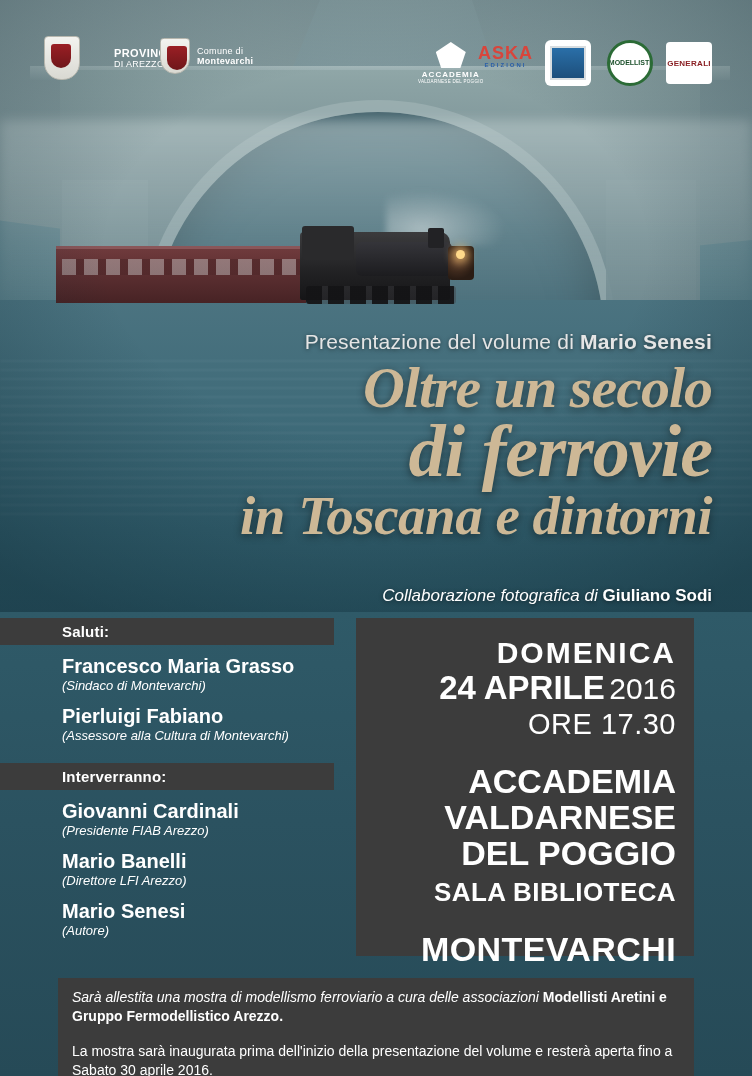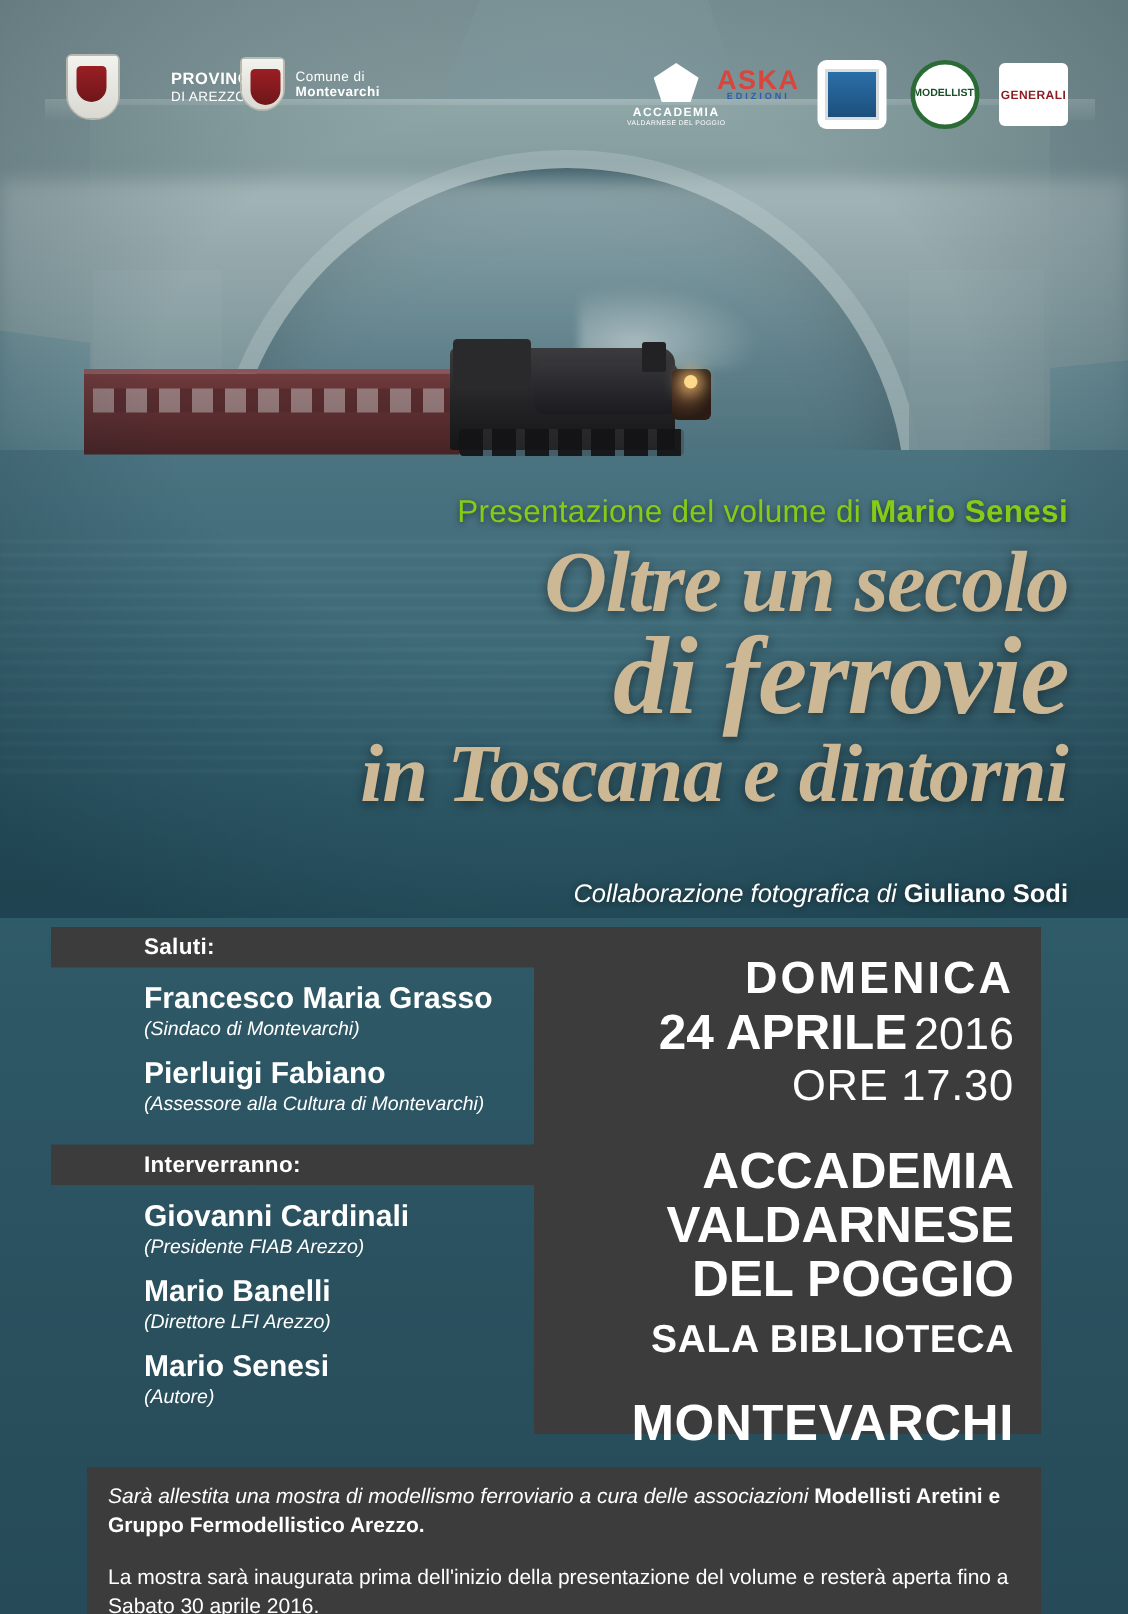--- a/index.html
+++ b/index.html
@@ -293,21 +293,21 @@
   }
   .accademia-logo .t1 { font-size: 8px; font-weight: 700; letter-spacing: 1px; }
   .accademia-logo .t2 { font-size: 4.5px; letter-spacing: .3px; }
 
   
   .presentazione {
     position: absolute;
     left: 0; top: 330px;
     width: 712px;
     text-align: right;
-    color: #84cc16;
+    color: #e5e5e5;
     font-size: 21px;
     letter-spacing: .2px;
     text-shadow: 0 1px 4px rgba(0,0,0,0.5);
   }
   .presentazione b { font-weight: 700; }
 
   .title-block {
     position: absolute;
     left: 0; top: 360px;
     width: 712px;
@@ -338,23 +338,22 @@
   .lower-bg {
     position: absolute;
     left: 0; top: 612px;
     width: 752px; height: 464px;
     background: linear-gradient(180deg, #2f5a68 0%, #2b5260 45%, #264a57 100%);
   }
 
   
   .left-col {
     position: absolute;
-    left: 13px; top: 618px;
+    left: 0; top: 618px;
     width: 334px;
-    padding-left: 21px;
   }
   .section-bar {
     background: #3c3c3c;
     color: #ffffff;
     font-size: 15px;
     font-weight: 700;
     padding: 5px 0 5px 62px;
     box-sizing: border-box;
     width: 334px;
     letter-spacing: .2px;

